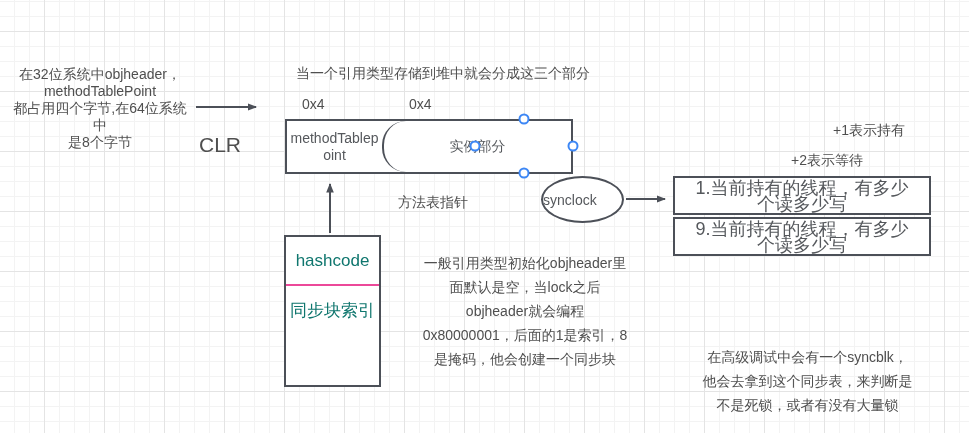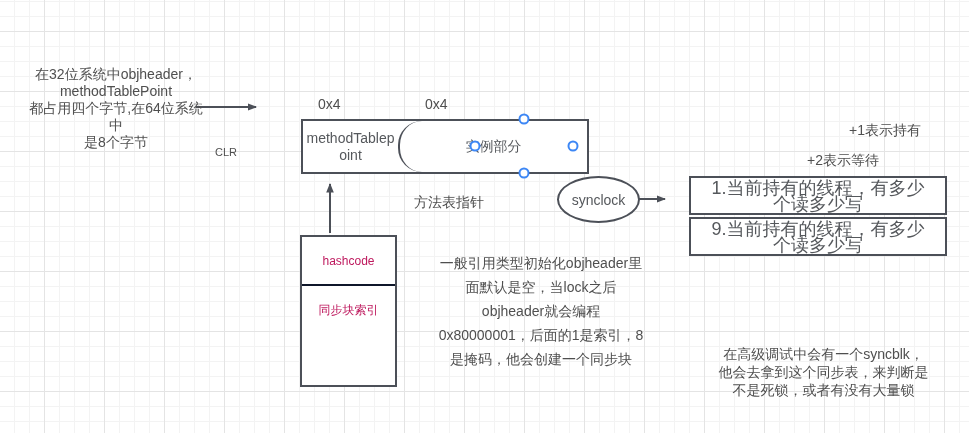--- a/index.html
+++ b/index.html
@@ -11,21 +11,21 @@
     color:#4f4f4f;
     background-color:#ffffff;
     background-image:
       linear-gradient(to right,#e4e4e4 1px,transparent 1px),
       linear-gradient(to bottom,#e4e4e4 1px,transparent 1px),
       linear-gradient(to right,#f3f3f3 1px,transparent 1px),
       linear-gradient(to bottom,#f3f3f3 1px,transparent 1px);
     background-size:60px 60px,60px 60px,15px 15px,15px 15px;
     background-position:44px 0,0 31px,14px 0,0 1px;
   }
-  .abs{position:absolute;margin-left:16px;}
+  .abs{position:absolute;}
   .note{
     font-size:14px;line-height:17px;
     white-space:pre-line;text-align:center;color:#4f4f4f;
   }
   .nowrap{white-space:nowrap;}
   .overlay{position:absolute;left:0;top:0;width:969px;height:433px;pointer-events:none;}
   .overlay path{pointer-events:all;}
 
   
   .heap-row{
@@ -47,21 +47,21 @@
   .handle{
     position:absolute;width:7px;height:7px;border-radius:50%;
     background:#fff;border:2px solid #3d87f5;
     transform:translate(-50%,-50%);box-sizing:content-box;
   }
 
   
   .ellipse{
     left:541px;top:176px;width:83px;height:47px;
     border:2px solid #4c5058;border-radius:50%;background:#fff;
-    box-sizing:border-box;display:flex;align-items:center;justify-content:center;
+    box-sizing:border-box;display:flex;align-items:center;
     font-size:14px;color:#55585c;
   }
 
   
   .sync-table{left:673px;top:176px;width:227px;}
   .sync-row{
     box-sizing:border-box;width:258px;height:39px;margin-bottom:2px;
     border:2px solid #4c5058;background:#fff;
     display:flex;align-items:center;justify-content:center;
     text-align:center;font-size:18px;line-height:16px;color:#55585c;
@@ -69,23 +69,23 @@
   }
 
   
   .stack{
     left:284px;top:235px;width:97px;height:152px;
     box-sizing:border-box;border:2px solid #4c5058;background:#fff;
     display:flex;flex-direction:column;
   }
   .stack-cell{
     box-sizing:border-box;display:flex;align-items:center;justify-content:center;
-    font-size:12px;color:#be185d;text-align:left;
+    font-size:17px;color:#0f766e;text-align:left;
   }
-  .stack-cell + .stack-cell{border-top:2px solid #0f172a;font-family:Liberation Serif, serif;}
+  .stack-cell + .stack-cell{border-top:2px solid #ec4899;font-family:Liberation Serif, serif;}
   .sc-1{height:47px;}
   .sc-2{height:50px;}
   .sc-3{flex:1;}
 </style>
 </head>
 <body>
 
 <div class="canvas">
 
   <svg class="overlay" viewBox="0 0 969 433">
@@ -97,22 +97,23 @@
     <path d="M196,107 L256,107" stroke="#4c5058" stroke-width="2" fill="none" marker-end="url(#ah)"></path>
     <path d="M330,233 L330,184" stroke="#4c5058" stroke-width="2" fill="none" marker-end="url(#ah)"></path>
     <path d="M626,199 L665,199" stroke="#4c5058" stroke-width="2" fill="none" marker-end="url(#ah)"></path>
   </svg>
 
   <div class="abs note" style="left:10px;top:66px;width:180px;">在32位系统中objheader，
 methodTablePoint
 都占用四个字节,在64位系统中
 是8个字节</div>
 
-  <div class="abs note nowrap" style="left:199px;top:144px;font-size:11px;">CLR</div>
+  <div class="abs note nowrap" style="left:199px;top:136px;font-size:21px;">CLR</div>
 
+  <div class="abs note nowrap" style="left:296px;top:65px;">当一个引用类型存储到堆中就会分成这三个部分</div>
 
   <div class="abs note nowrap" style="left:302px;top:96px;">0x4</div>
   <div class="abs note nowrap" style="left:409px;top:96px;">0x4</div>
 
   <div class="abs heap-row">
     <div class="heap-cell cell-2">methodTablepoint</div>
     <div class="heap-cell cell-3">实例部分</div>
   </div>
 
   <div class="handle" style="left:524px;top:119px;"></div>
@@ -138,17 +139,17 @@
     <div class="stack-cell sc-1">hashcode</div>
     <div class="stack-cell sc-2">同步块索引</div>
   </div>
 
   <div class="abs note" style="left:395px;top:251px;width:260px;line-height:24px;">一般引用类型初始化objheader里
 面默认是空，当lock之后
 objheader就会编程
 0x80000001，后面的1是索引，8
 是掩码，他会创建一个同步块</div>
 
-  <div class="abs note" style="left:665px;top:345px;width:285px;line-height:18px;">在高级调试中会有一个syncblk，
+  <div class="abs note" style="left:665px;top:345px;width:285px;line-height:24px;">在高级调试中会有一个syncblk，
 他会去拿到这个同步表，来判断是
 不是死锁，或者有没有大量锁</div>
 
 </div>
 
 </body></html>

